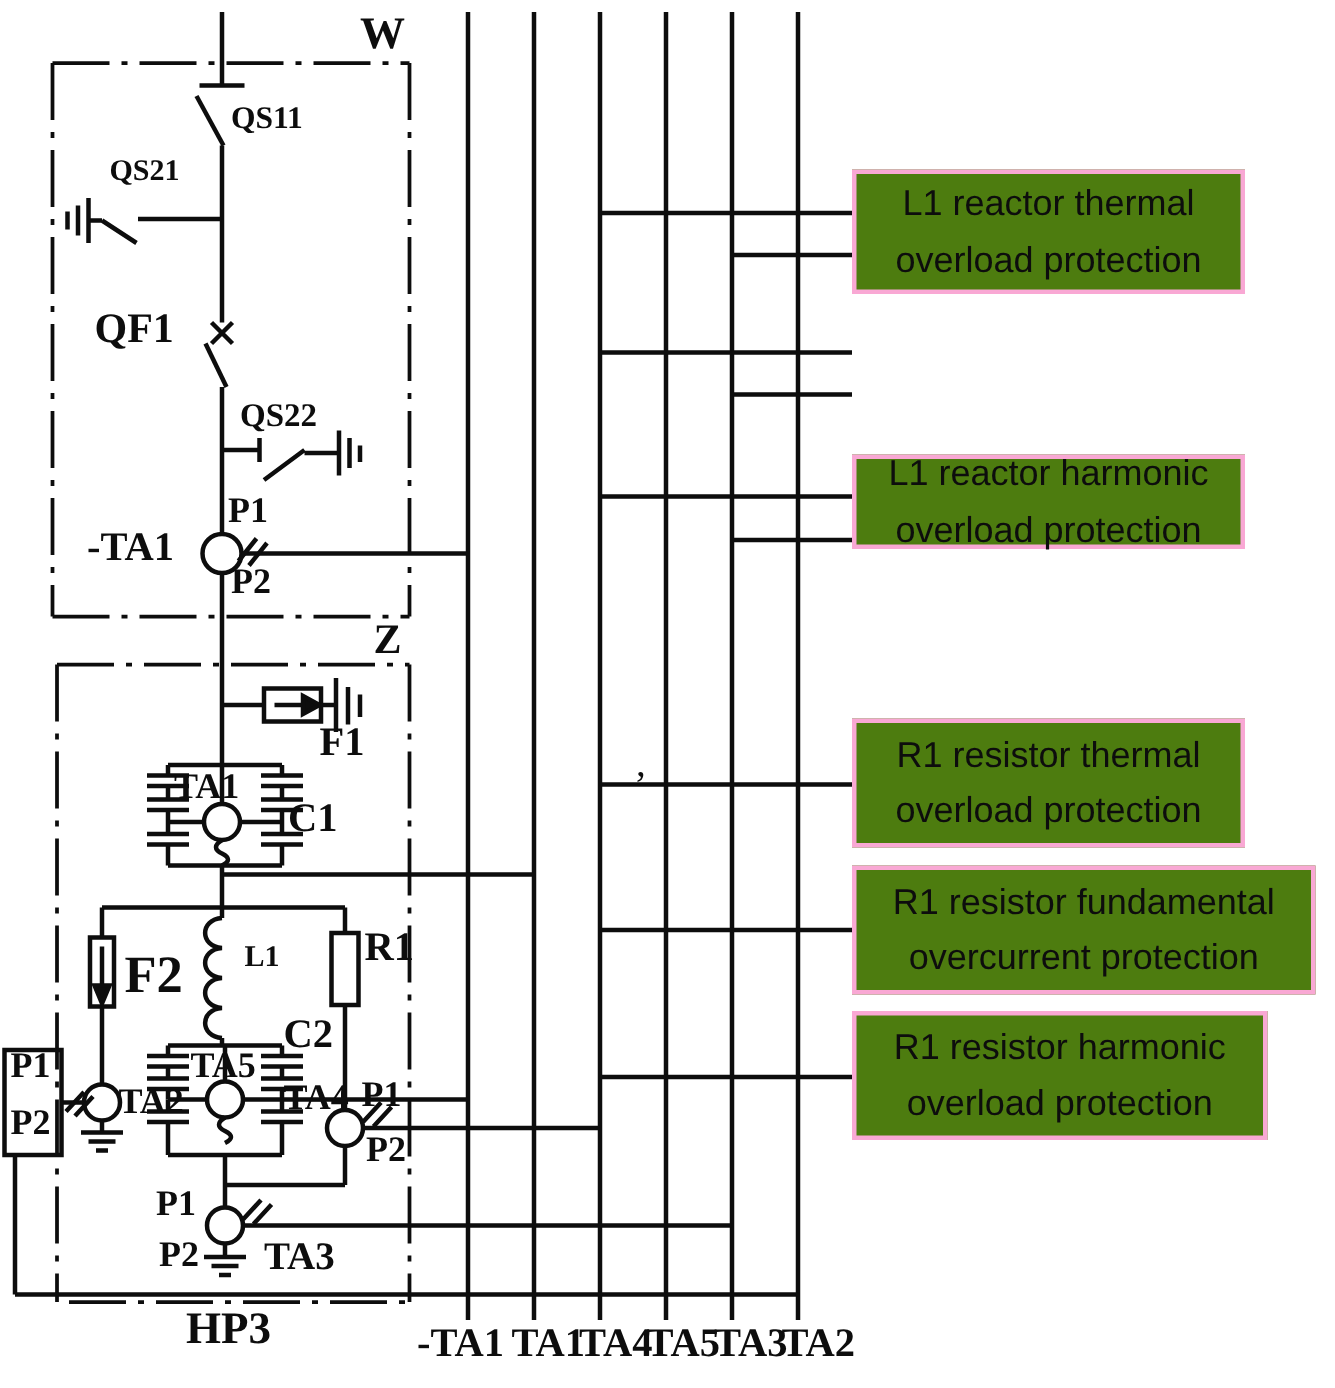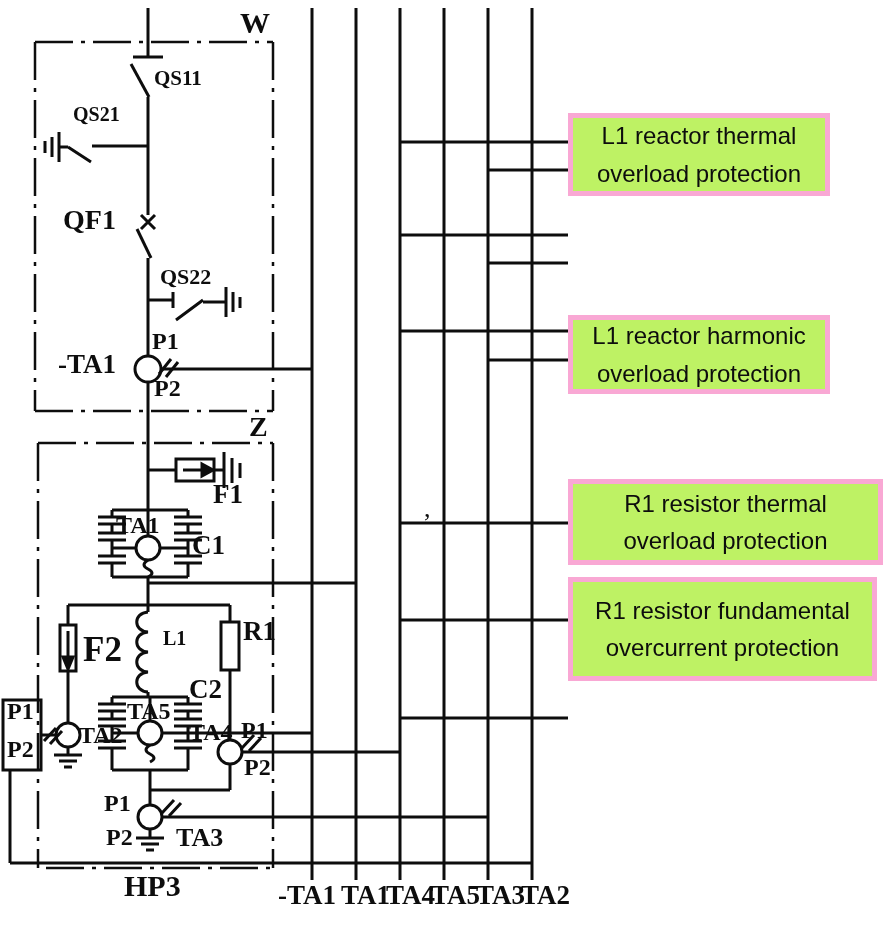--- a/index.html
+++ b/index.html
@@ -1,21 +1,21 @@
 <!DOCTYPE html>
 <html><head>
 <meta charset="utf-8">
 <style>
   html,body{margin:0;padding:0;background:#fff;}
   .canvas{position:relative;width:890px;height:925px;background:#fff;overflow:hidden;
           font-family:"Liberation Serif",serif;color:#0d0d0d;}
   svg{position:absolute;left:0;top:0;}
   .lbl{position:absolute;font-family:"Liberation Serif",serif;font-weight:bold;color:#0d0d0d;
        white-space:nowrap;line-height:1;}
-  .pbox{position:absolute;border:5px solid #f9a8d4;background:#bef264;display:flex;
+  .pbox{position:absolute;border:3px solid #f9a8d4;background:#4d7c0f;display:flex;
         align-items:center;justify-content:center;text-align:center;
         font-family:"Liberation Sans",sans-serif;font-weight:normal;color:#0d0d0d;
         font-size:24px;line-height:1.55;padding:2px 12px;box-sizing:border-box;}
 </style>
 </head>
 <body>
 
 <div class="canvas">
 
   <svg width="890" height="925" viewBox="0 0 890 925">
@@ -190,23 +190,26 @@
   <span class="lbl" style="left:278px;top:882px;font-size:27px">-TA1</span>
   <span class="lbl" style="left:341px;top:882px;font-size:27px">TA1</span>
   <span class="lbl" style="left:386px;top:882px;font-size:27px">TA4</span>
   <span class="lbl" style="left:431px;top:882px;font-size:27px">TA5</span>
   <span class="lbl" style="left:476px;top:882px;font-size:27px">TA3</span>
   <span class="lbl" style="left:521px;top:882px;font-size:27px">TA2</span>
 
   <div class="pbox" style="left:568px;top:113px;width:262px;height:83px">
     <span>L1 reactor thermal overload protection</span>
   </div>
-  <div class="pbox" style="left:568px;top:315px;width:262px;height:79px">
+  <div class="pbox" style="left:568px;top:303px;width:262px;height:63px">
     <span>L1 reactor harmonic overload protection</span>
   </div>
-  <div class="pbox" style="left:568px;top:479px;width:315px;height:86px">
+  <div class="pbox" style="left:568px;top:479px;width:262px;height:86px">
     <span>R1 resistor thermal overload protection</span>
   </div>
-  <div class="pbox" style="left:568px;top:577px;width:309px;height:104px">
+  <div class="pbox" style="left:568px;top:577px;width:309px;height:86px">
     <span>R1 resistor fundamental overcurrent protection</span>
   </div>
+  <div class="pbox" style="left:568px;top:674px;width:277px;height:86px">
+    <span>R1 resistor harmonic overload protection</span>
+  </div>
 
 </div>
 
 </body></html>

